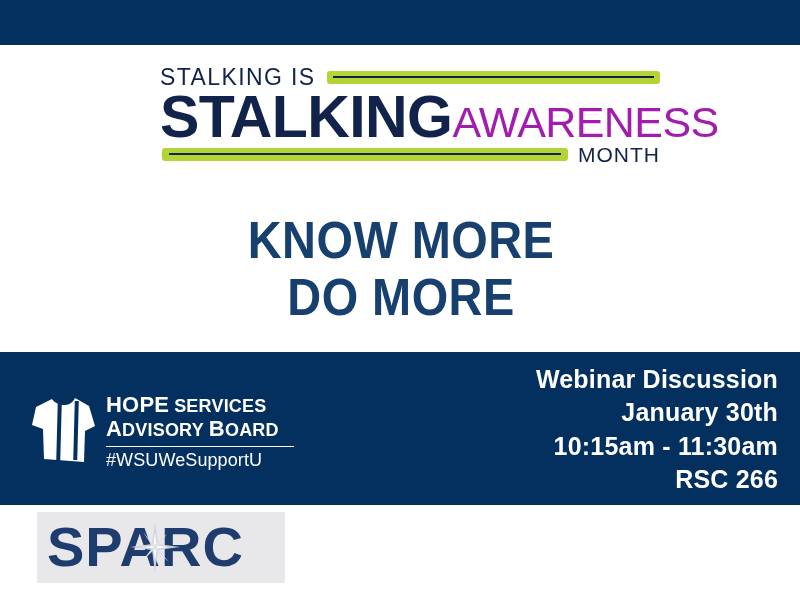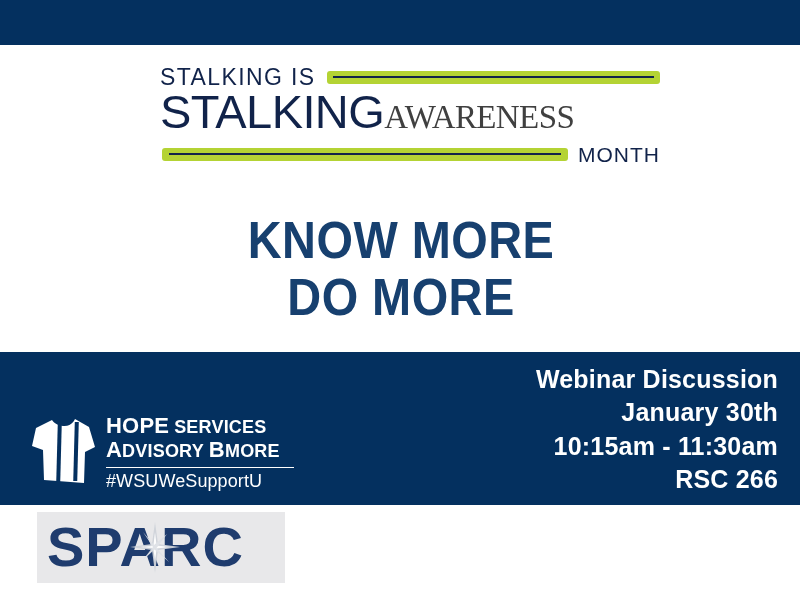--- a/index.html
+++ b/index.html
@@ -84,33 +84,33 @@
     position: absolute;
     left: 0; top: 26px;
     width: 500px;
     height: 52px;
     display: flex;
     align-items: baseline;
     justify-content: flex-start;
   }
   .lk-stalking {
     font-family: "Liberation Sans Narrow", "Liberation Sans", sans-serif;
-    font-size: 47px;
-    font-weight: 400;
+    font-size: 59px;
+    font-weight: 700;
     letter-spacing: -0.6px;
     color: #11234a;
     line-height: 1;
     white-space: nowrap;
   }
   .lk-awareness {
-    font-family: Liberation Serif, serif;
-    font-size: 33px;
+    font-family: Liberation Sans, sans-serif;
+    font-size: 43px;
     font-weight: 300;
     letter-spacing: -0.6px;
-    color: #404040;
+    color: #a21caf;
     line-height: 1;
     white-space: nowrap;
   }
 
   .lk-row3 {
     position: absolute;
     left: 2px; top: 78px;
     width: 498px; height: 28px;
     display: flex;
     align-items: center;
@@ -164,21 +164,20 @@
 
   
   .hope-logo {
     position: absolute;
     left: 30px;
     top: 385px;
     width: 270px;
     height: 90px;
     display: flex;
     align-items: center;
-    margin-top: 21px;
   }
   .tshirt-icon {
     width: 66px;
     height: 70px;
     flex: 0 0 auto;
     margin-right: 10px;
   }
   .hope-text {
     flex: 1 1 auto;
     padding-top: 2px;
@@ -278,21 +277,21 @@
 
     <svg class="tshirt-icon" viewBox="0 0 66 70">
       <path d="M22 4 L6 12 L2 30 L13 34 L14 64 L54 67 L55 36 L65 31 L59 11 L45 3
                C45 3 42 11 33 10 C25 9 22 4 22 4 Z" fill="#ffffff"></path>
       <rect x="27" y="8" width="4" height="58" fill="#04305f" transform="rotate(1.5 29 37)"></rect>
       <rect x="44" y="6" width="4" height="59" fill="#04305f" transform="rotate(1.5 46 36)"></rect>
     </svg>
 
     <div class="hope-text">
       <div class="hope-l1"><span>HOPE</span><span class="sc" style="padding-left:5px">SERVICES</span></div>
-      <div class="hope-l2"><span>A</span><span class="sc">DVISORY</span><span style="padding-left:5px">B</span><span class="sc">MORE</span></div>
+      <div class="hope-l2"><span>A</span><span class="sc">DVISORY</span><span style="padding-left:5px">B</span><span class="sc">OARD</span></div>
 
       <div class="hope-divider"></div>
 
       <div class="hope-tag"><b>#WSU</b><span class="lt">We</span><b>Support</b><span class="lt">U</span></div>
     </div>
 
   </div>
 
   <div class="event">
     <div class="event-line">Webinar Discussion</div>

